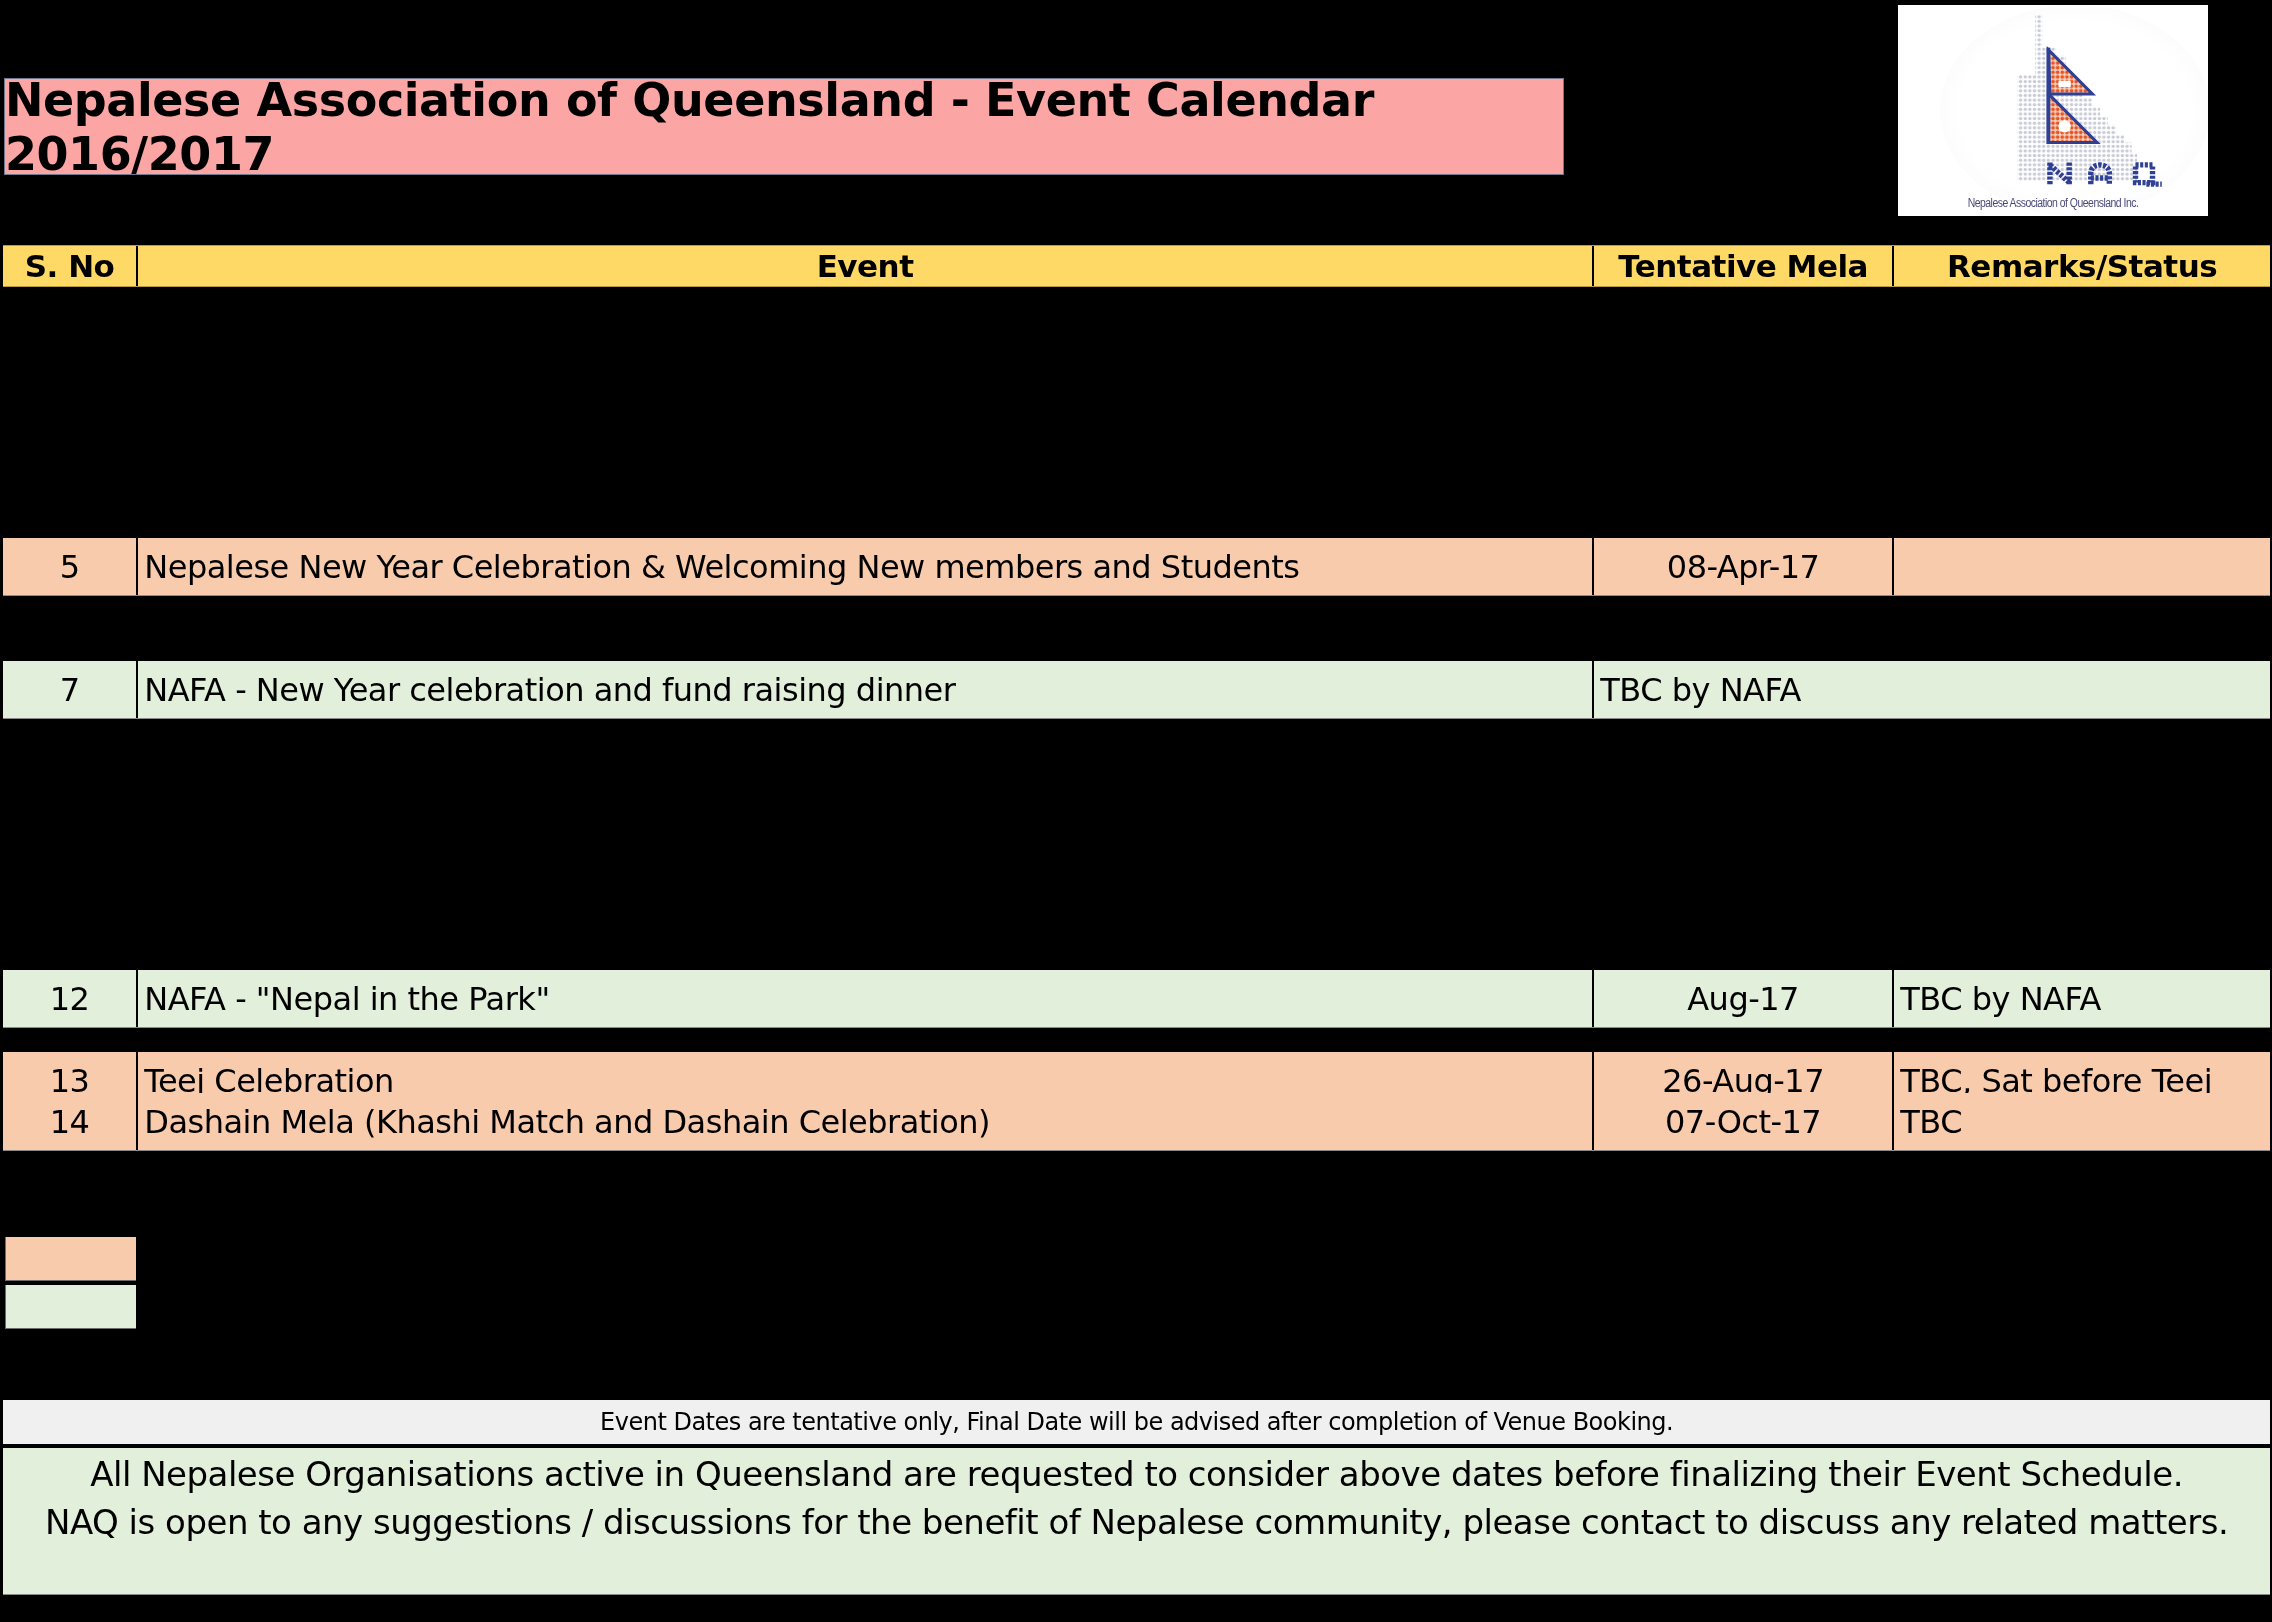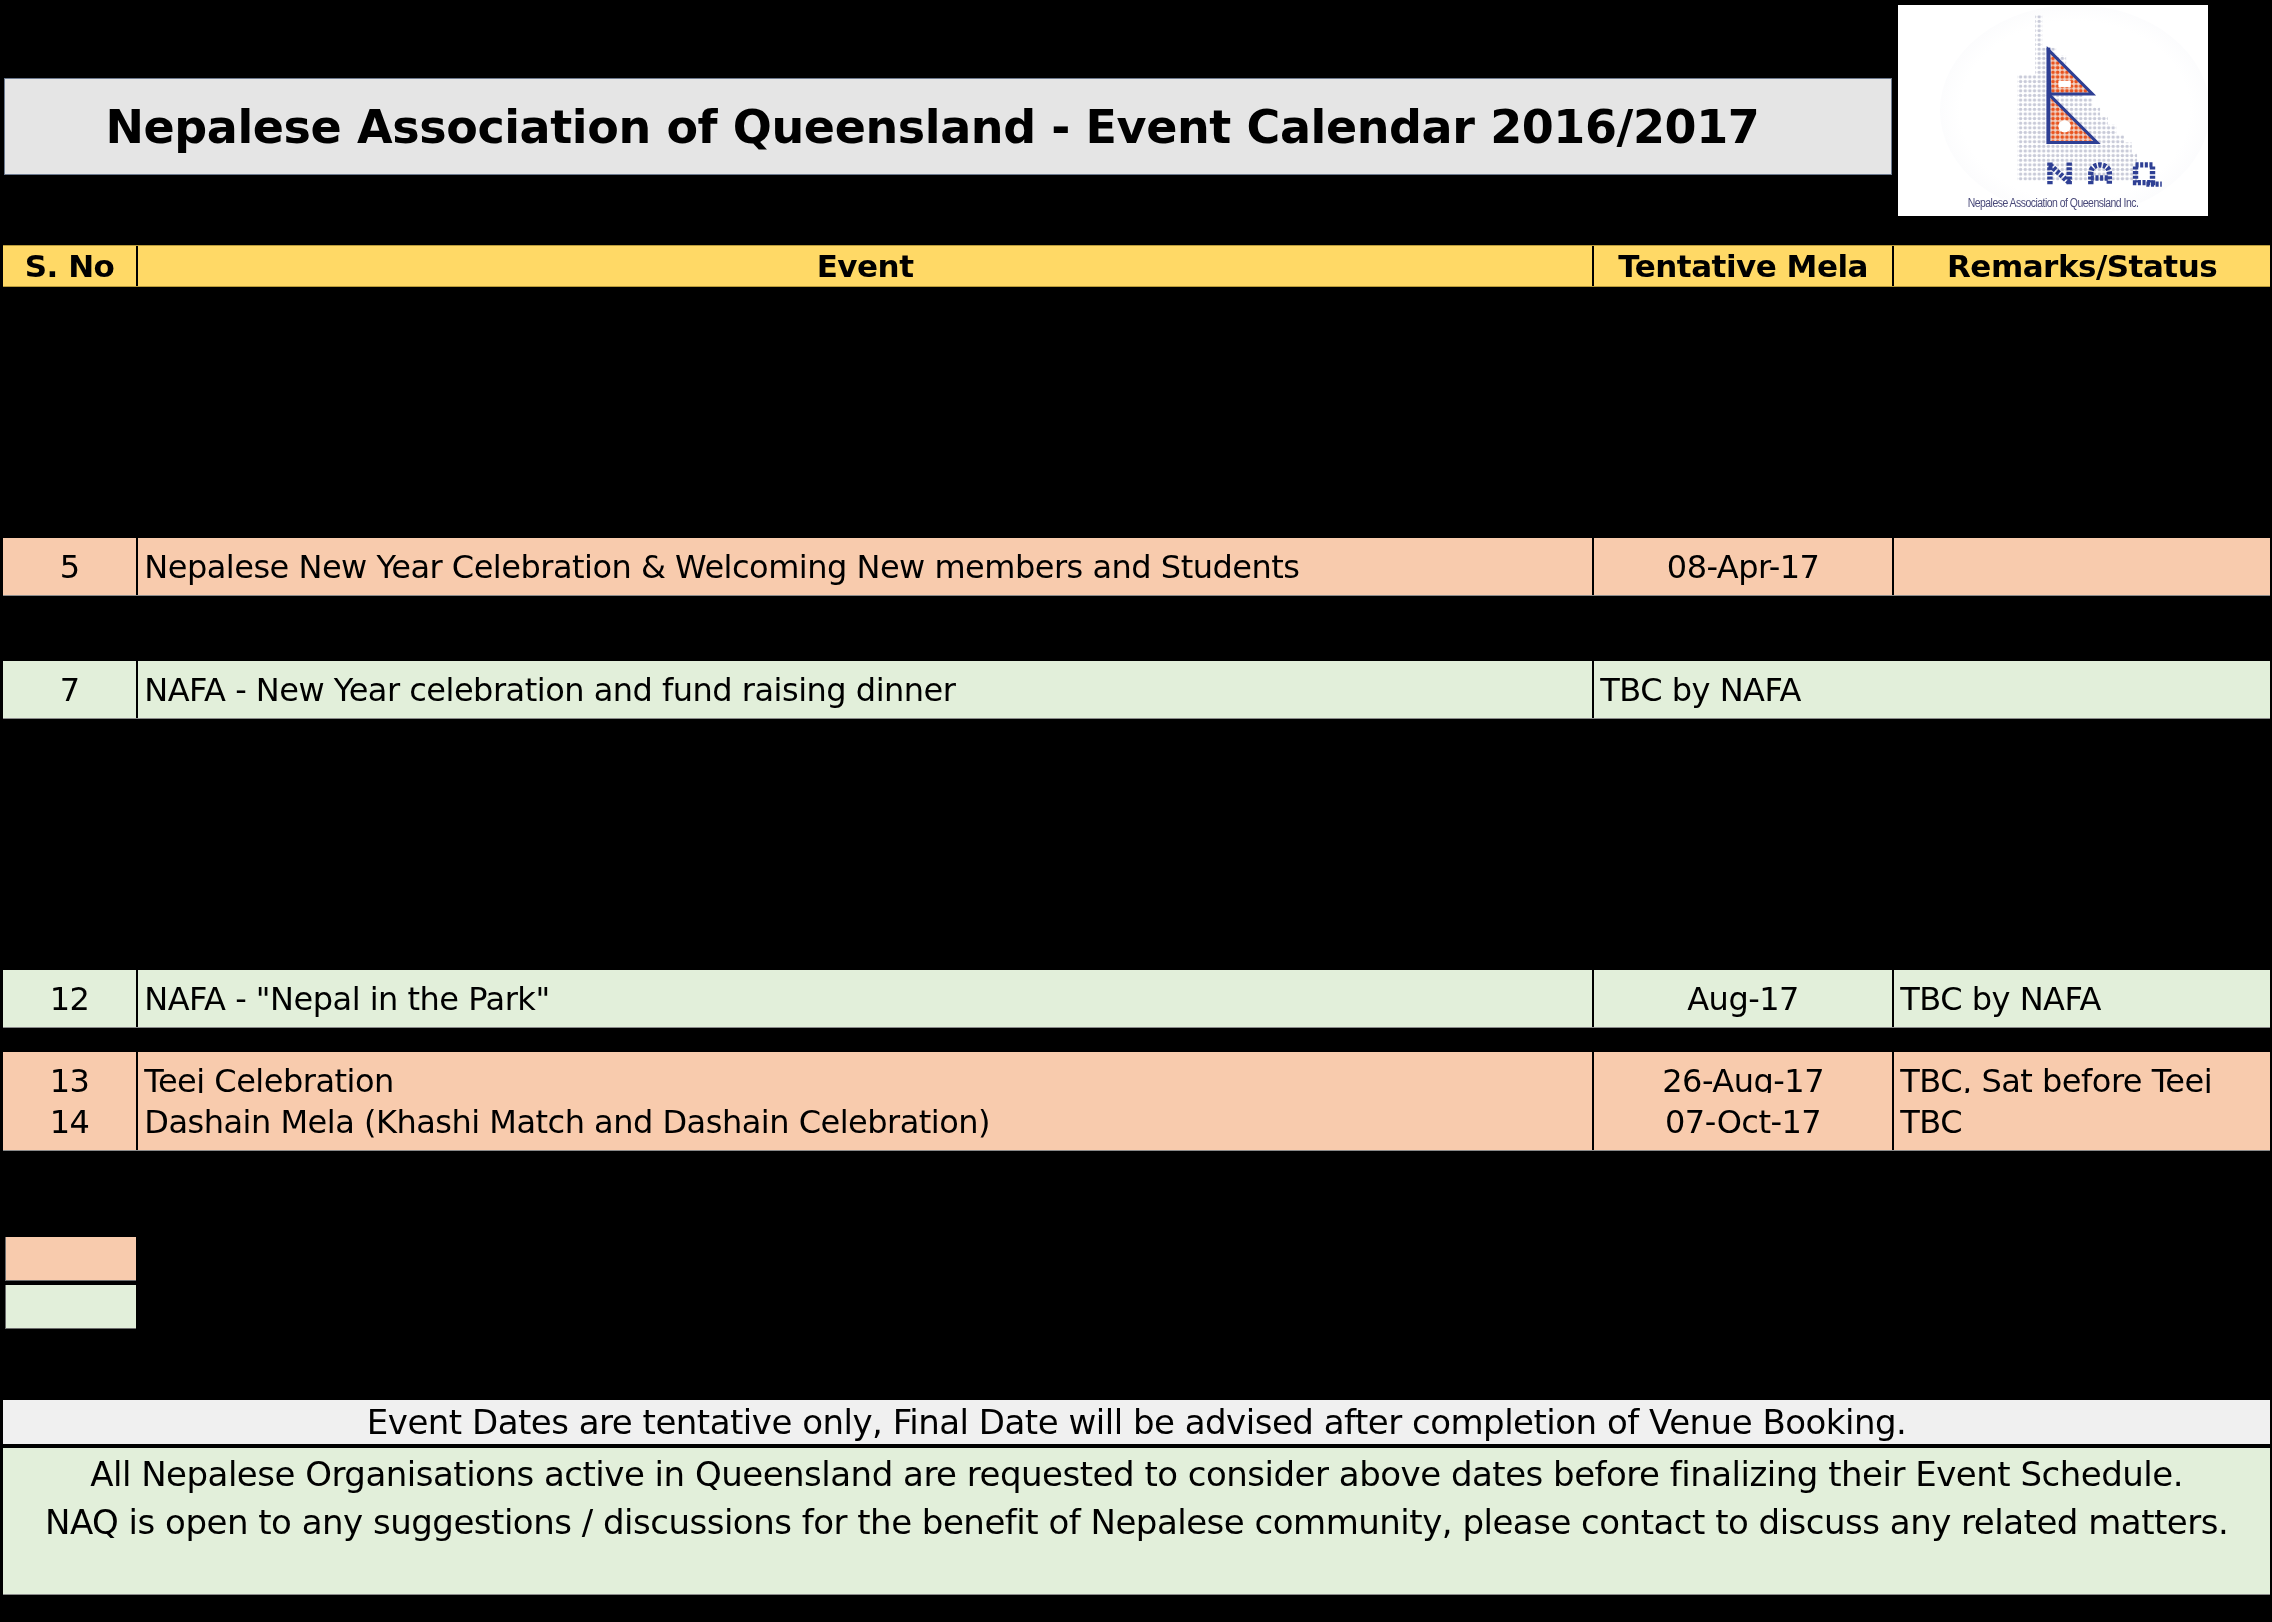--- a/index.html
+++ b/index.html
@@ -12,22 +12,22 @@
       height: 1623px;
       position: relative;
       overflow: hidden;
       font-family: "DejaVu Sans", sans-serif;
       color: #000;
     }
     .abs { position: absolute; box-sizing: border-box; }
 
     
     .title-bar {
-      left: 3.9px; top: 78px; width: 1888px; height: 97px;
-      background: #e5e5e5;
+      left: 3.9px; top: 78px; width: 1560px; height: 97px;
+      background: #fca5a5;
       border: 1.5px solid #6d7a8f;
       display: flex; align-items: center; justify-content: center;
     }
     .title-text {
       font-family: "DejaVu Sans", sans-serif;
       font-weight: bold;
       font-size: 46px;
       letter-spacing: -0.4px;
       padding-right: 31px;
     }
@@ -100,21 +100,21 @@
       border-right: none;
       border-top: none;
     }
 
     
     .note-1 {
       left: 3.1px; top: 1400px; width: 2267px; height: 46px;
       background: #F0F0F0;
       border-bottom: 2.3px solid #000;
       display: flex; align-items: center; justify-content: center;
-      font-size: 34px;
+      font-size: 24px;
       letter-spacing: -0.5px;
       white-space: nowrap;
     }
     .note-2 {
       left: 3.1px; top: 1448px; width: 2267px; height: 147px;
       background: #E2EFDA;
       border-bottom: 1.5px solid #8a8a8a;
       overflow: hidden;
       text-align: center;
       font-size: 34px;

